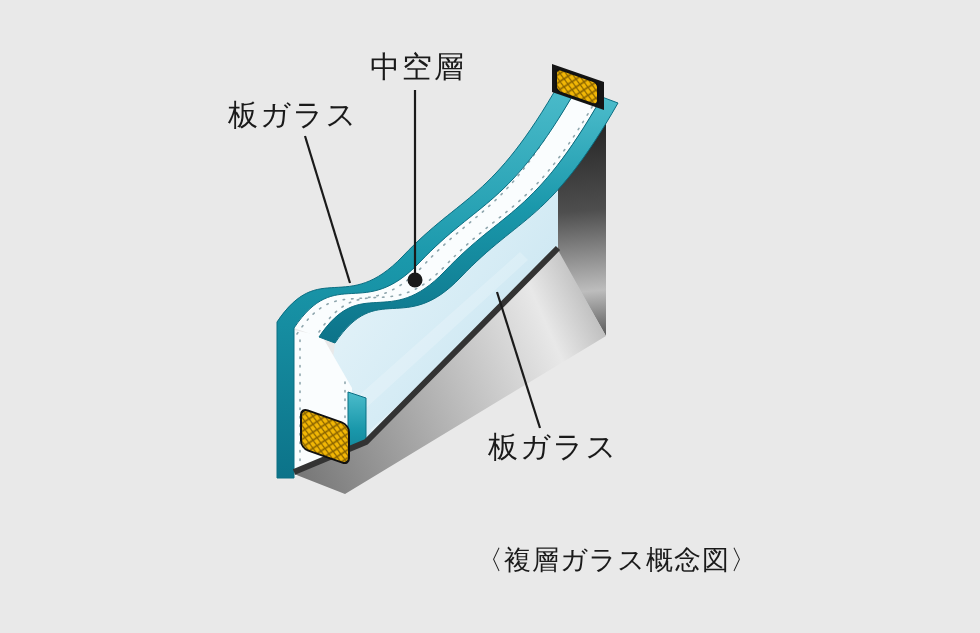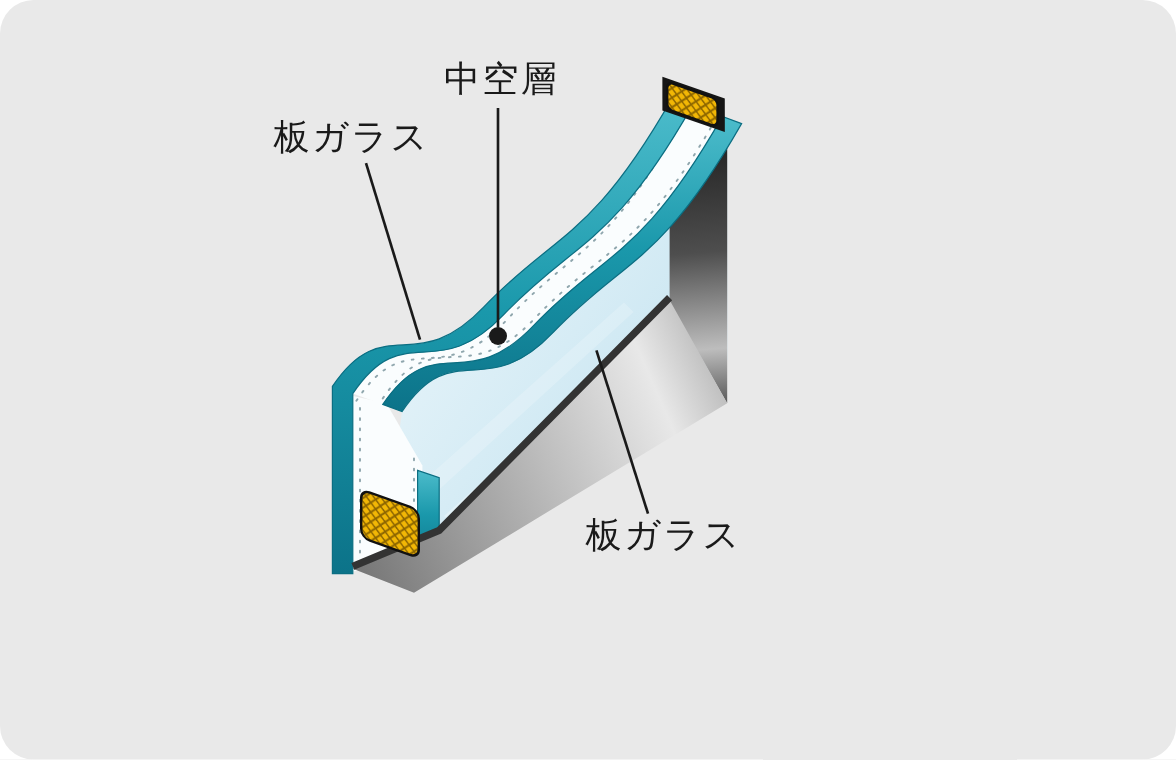--- a/index.html
+++ b/index.html
@@ -2,21 +2,20 @@
 <html style="--color-background: #e9e9e9; --color-glass_edge_teal: #1590a6; --color-glass_face_blue: #cfe9f4; --color-air_gap_white: #fafdfe; --color-frame_dark: #2b2b2b; --color-frame_gray: #9a9a9a; --color-spacer_yellow: #f2b705; --color-label_text: #1a1a1a;"><head>
 <meta charset="utf-8">
 <style>
   html,body{margin:0;padding:0;}
   body{font-family:"Liberation Sans", sans-serif;}
   .stage{
     position:relative;
     width:980px;height:633px;
     background:var(--color-background,#e9e9e9);
     overflow:hidden;
-    border-radius:28px;
   }
   .stage svg{position:absolute;left:0;top:0;}
   .diagram-label{
     position:absolute;
     color:var(--color-label_text,#1a1a1a);
     font-size:30px;
     font-weight:500;
     letter-spacing:2px;
     white-space:nowrap;
     line-height:1;
@@ -107,13 +106,14 @@
     <line x1="305" y1="136" x2="350" y2="283" stroke="var(--color-label_text,#1a1a1a)" stroke-width="2.2"></line>
     <line x1="540" y1="428" x2="497" y2="292" stroke="var(--color-label_text,#1a1a1a)" stroke-width="2.2"></line>
   </svg>
 
   <div class="diagram-label" style="left:370px;top:52px;">中空層</div>
 
   <div class="diagram-label" style="left:228px;top:100px;">板ガラス</div>
 
   <div class="diagram-label" style="left:488px;top:432px;">板ガラス</div>
 
+  <div class="diagram-label caption" style="left:476px;top:547px;">〈複層ガラス概念図〉</div>
 </div>
 
 </body></html>

